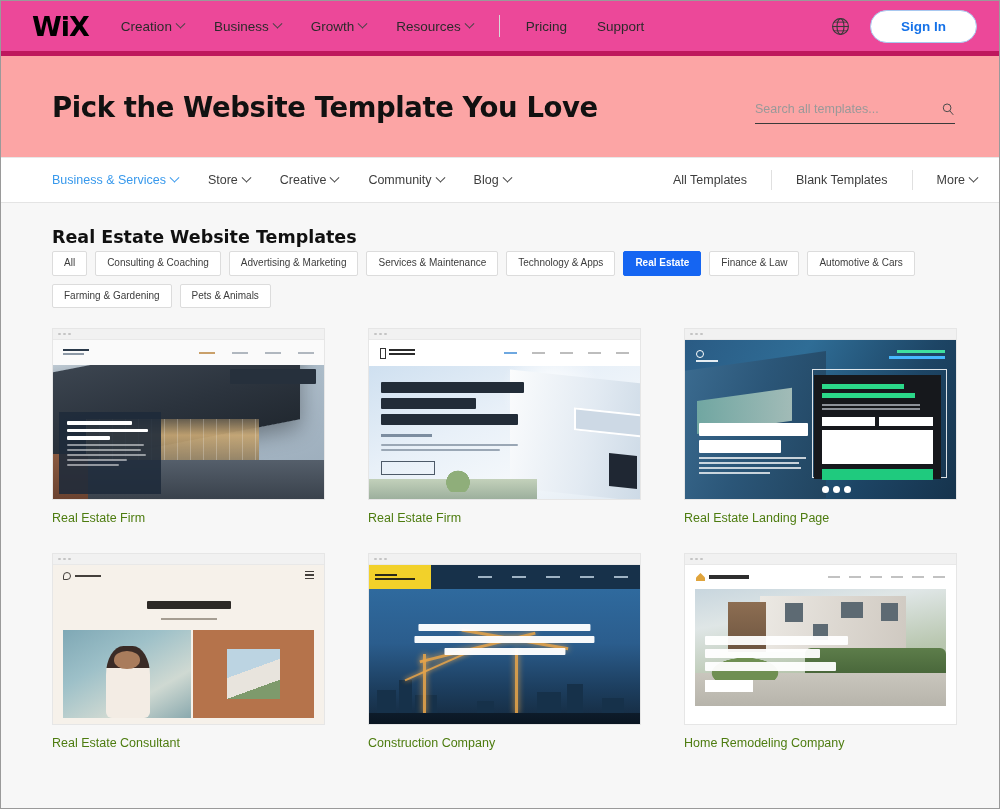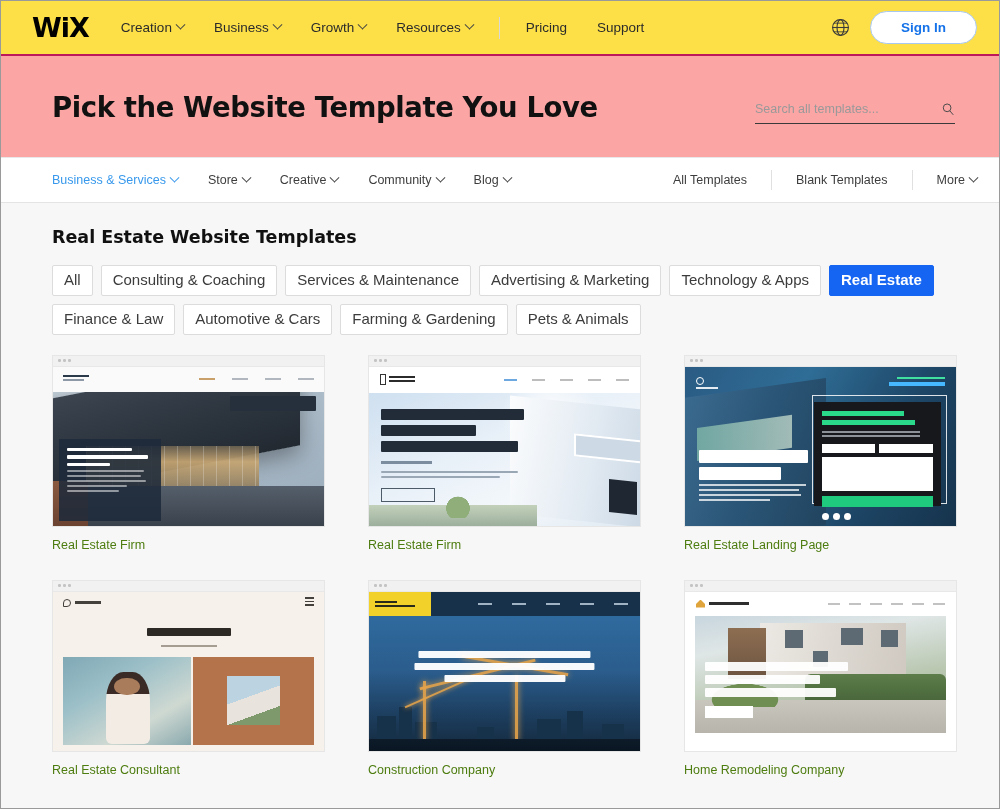--- a/index.html
+++ b/index.html
@@ -16,22 +16,22 @@
     background: #ffffff;
     position: relative;
     overflow: hidden;
     display: flex; flex-direction: column;
   }
 
   
   .topnav {
     height: 55px;
     flex: 0 0 55px;
-    background: #fde047;
-    border-bottom: 2px solid #be185d;
+    background: #ec4899;
+    border-bottom: 5px solid #be185d;
     display: flex; align-items: center;
     padding: 0 22px 0 31px;
     position: relative;
   }
   .logo {
     font-size: 27px; font-weight: 700; letter-spacing: -1px;
     color: #000; line-height: 1; user-select: none;
     font-family: "DejaVu Sans", sans-serif;
   }
   .nav-links { display: flex; align-items: center; margin-left: 32px; }
@@ -120,27 +120,27 @@
   
   .content {
     flex: 1 1 auto;
     background: #f7f7f7;
     padding: 24px 44px 0 51px;
     overflow: hidden;
   }
   .breadcrumb { font-size: 11.5px; color: #6d6d6d; margin-bottom: 5px; }
   .section-title {
     font-size: 17.5px; font-weight: 700; color: #111;
-    margin-bottom: 18px;
+    margin-bottom: 4px;
     font-family: "DejaVu Sans", sans-serif;
   }
   .chips { display: flex; flex-wrap: wrap; gap: 8px 8px; margin-bottom: 20px; max-width: 900px; }
   .chip {
     border: 1px solid #dcdcdc; background: #fff;
-    color: #3c3c3c; font-size: 15px;
+    color: #3c3c3c; font-size: 10px;
     padding: 5px 11px; border-radius: 2px;
     cursor: pointer; white-space: nowrap;
     line-height: 1.25;
   }
   .chip.active { background: #1565f2; border-color: #1565f2; color: #fff; font-weight: 600; }
 
   
   .grid {
     display: grid;
     grid-template-columns: repeat(3, 273px);
@@ -499,22 +499,22 @@
       </div>
     </div>
   </div>
 
   <div class="content">
     <div class="section-title">Real Estate Website Templates</div>
 
     <div class="chips">
       <div class="chip">All</div>
       <div class="chip">Consulting &amp; Coaching</div>
+      <div class="chip">Advertising &amp; Marketing</div>
       <div class="chip">Services &amp; Maintenance</div>
-      <div class="chip">Advertising &amp; Marketing</div>
       <div class="chip">Technology &amp; Apps</div>
       <div class="chip active">Real Estate</div>
       <div class="chip">Finance &amp; Law</div>
       <div class="chip">Automotive &amp; Cars</div>
       <div class="chip">Farming &amp; Gardening</div>
       <div class="chip">Pets &amp; Animals</div>
     </div>
 
     <div class="grid">
 

